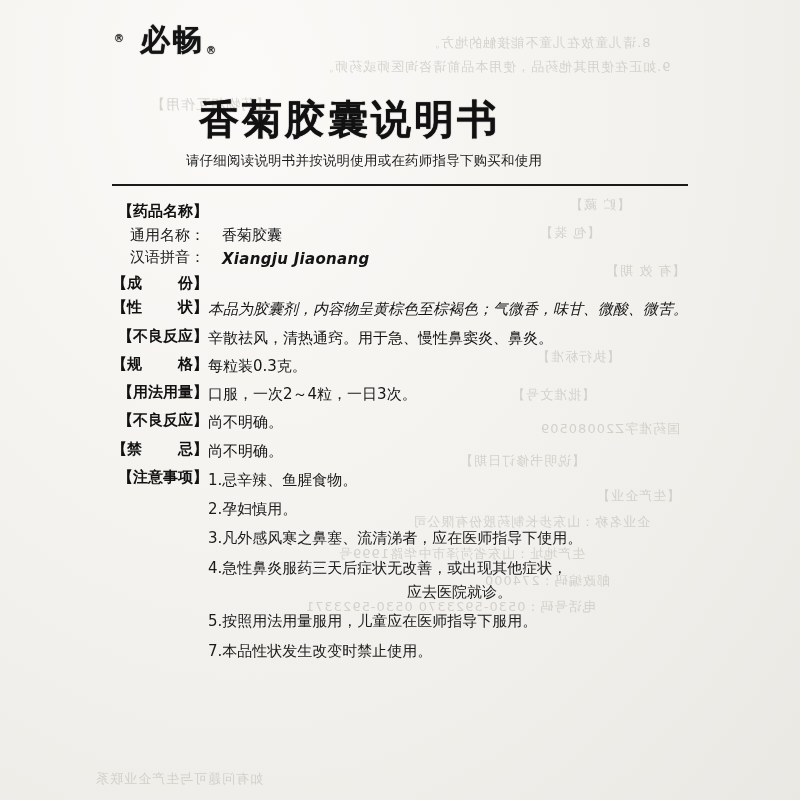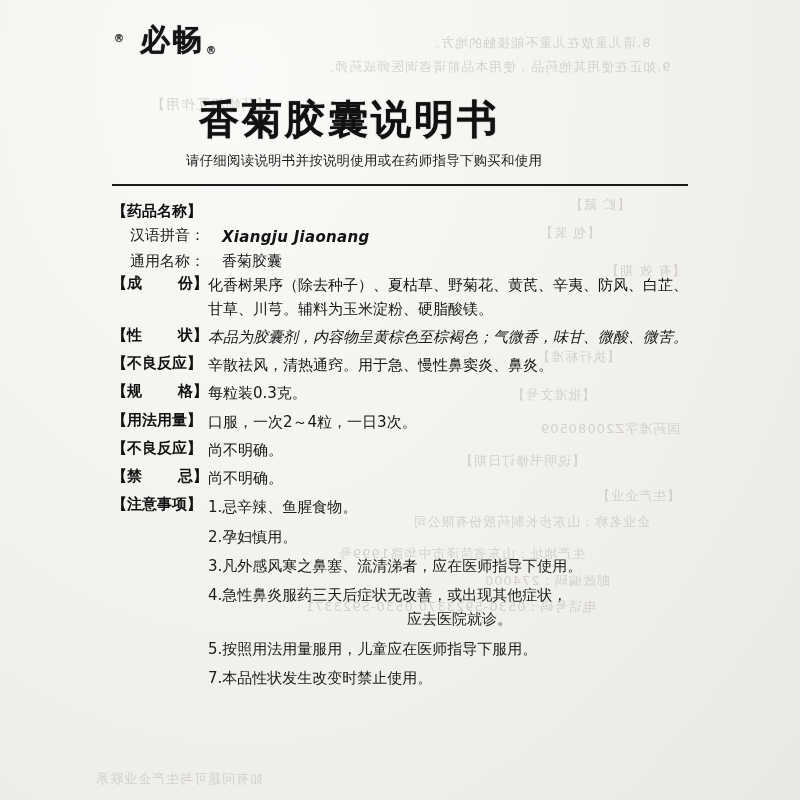--- a/index.html
+++ b/index.html
@@ -139,20 +139,21 @@
     align-items: flex-start;
     margin-bottom: 5px;
   }
   .label {
     flex: 0 0 96px;
     font-size: 15px;
     font-weight: bold;
     letter-spacing: 0px;
     white-space: nowrap;
     color: #111;
+    text-align: right;
   }
   .label.spread {
     display: flex;
     justify-content: space-between;
   }
   .label.spread span { display: inline-block; }
   .value {
     flex: 1 1 auto;
     font-size: 15px;
     line-height: 1.55;
@@ -223,34 +224,33 @@
   <div class="doc-title">香菊胶囊说明书</div>
   <div class="doc-subtitle">请仔细阅读说明书并按说明使用或在药师指导下购买和使用</div>
   <div class="rule"></div>
 
   <div id="content">
 
     <div class="row">
       <div class="label">【药品名称】</div>
     </div>
     <div class="sub-row">
+      <div class="sub-label">通用名称：</div>
+      <div class="sub-value">香菊胶囊</div>
+    </div>
+    <div class="sub-row">
       <div class="sub-label">汉语拼音：</div>
       <div class="sub-value value latin">Xiangju Jiaonang</div>
-    </div>
-    <div class="sub-row">
-      <div class="sub-label">通用名称：</div>
-      <div class="sub-value">香菊胶囊</div>
     </div>
 
     <div class="row">
       <div class="label spread">
         <span>【成</span>
         <span>份】</span>
       </div>
-      <div class="value">化香树果序（除去种子）、夏枯草、野菊花、黄芪、辛夷、防风、白芷、甘草、川芎。辅料为玉米淀粉、硬脂酸镁。</div>
     </div>
 
     <div class="row">
       <div class="label spread">
         <span>【性</span>
         <span>状】</span>
       </div>
       <div class="value italic">本品为胶囊剂，内容物呈黄棕色至棕褐色；气微香，味甘、微酸、微苦。</div>
     </div>
 

